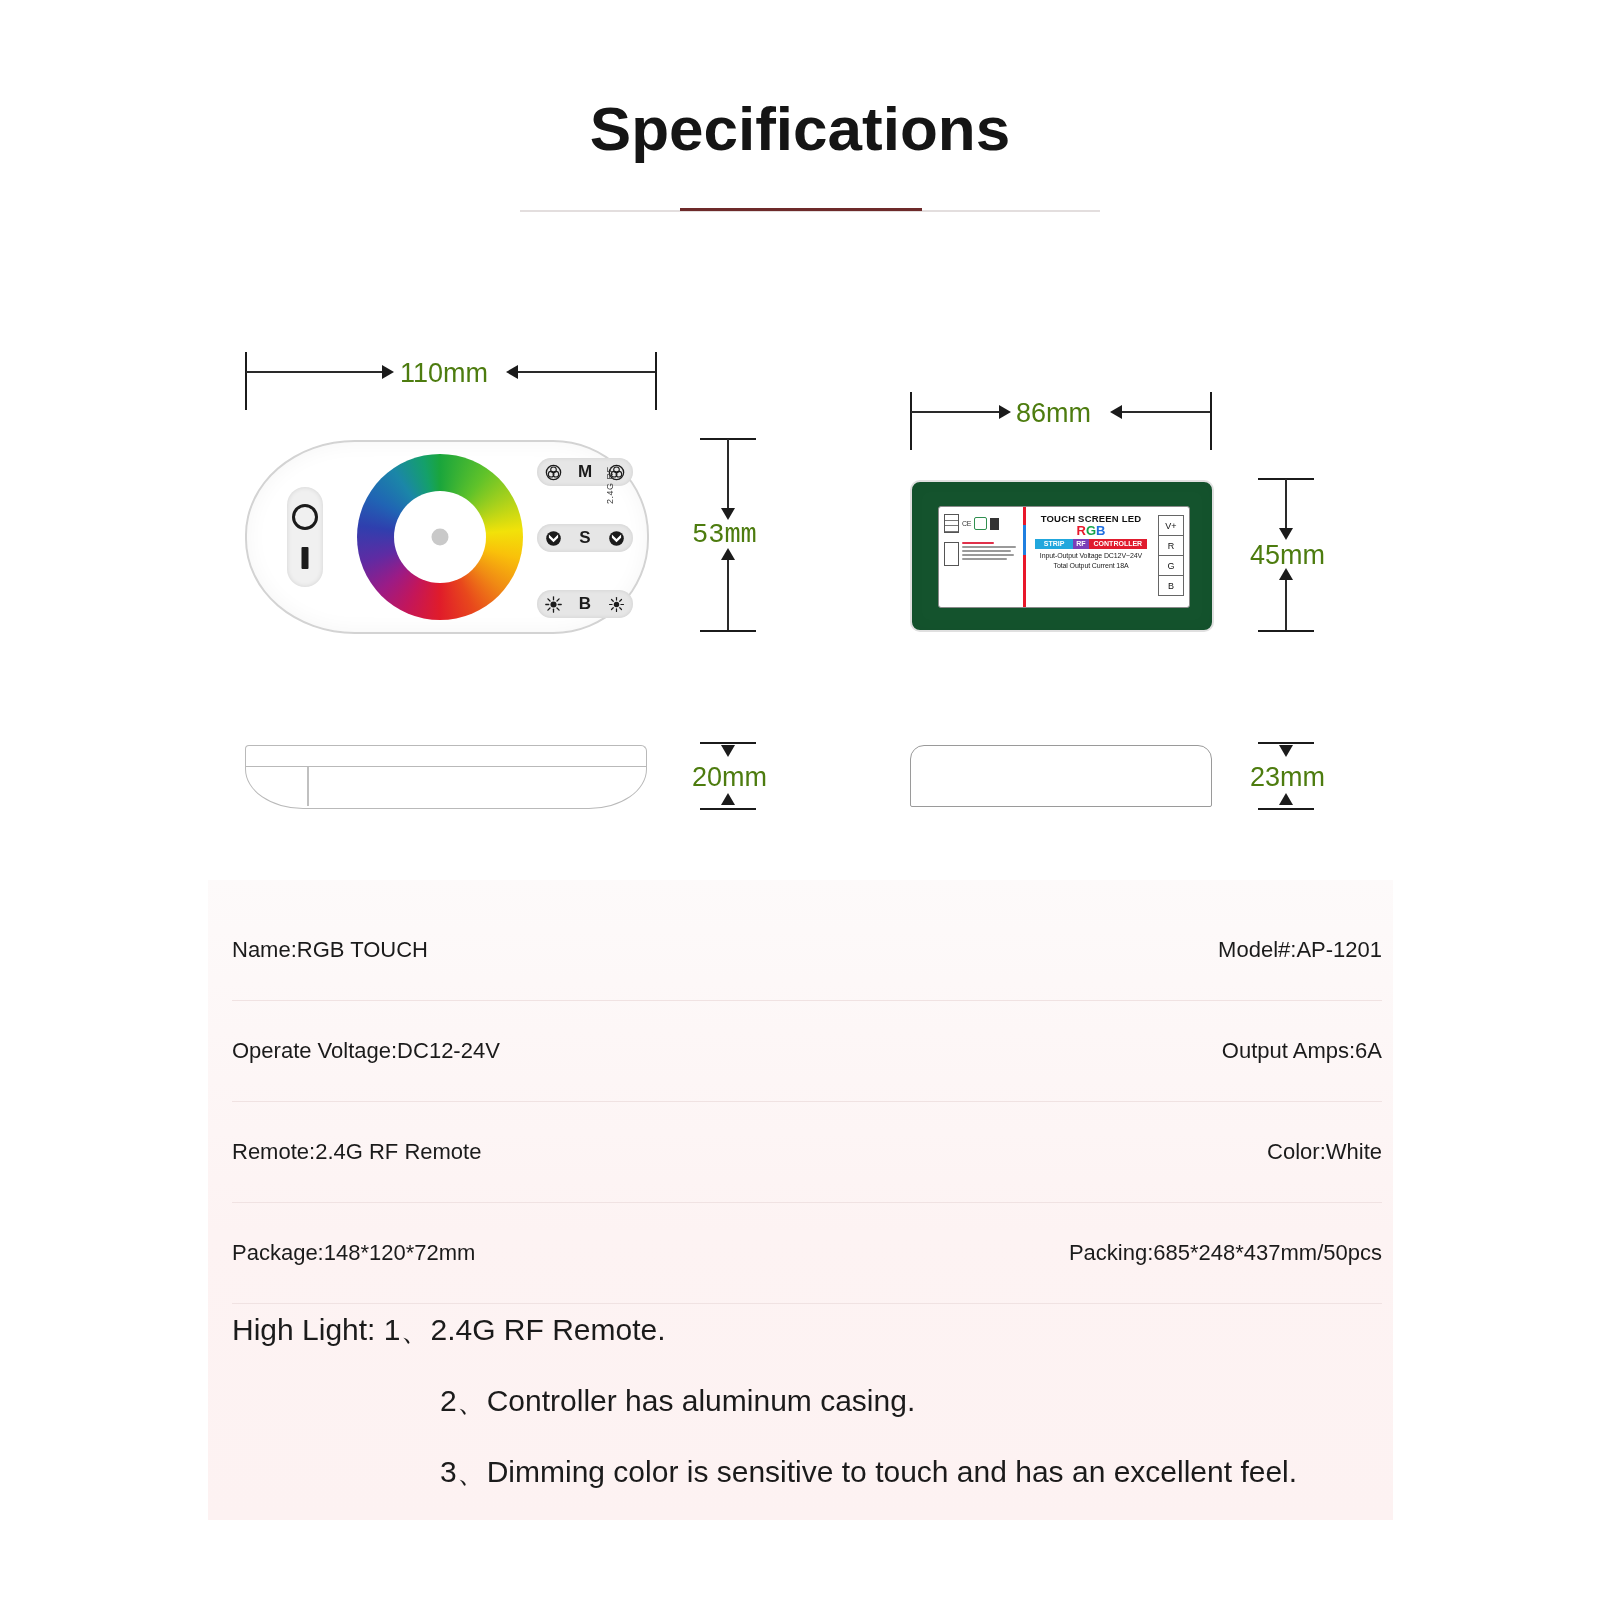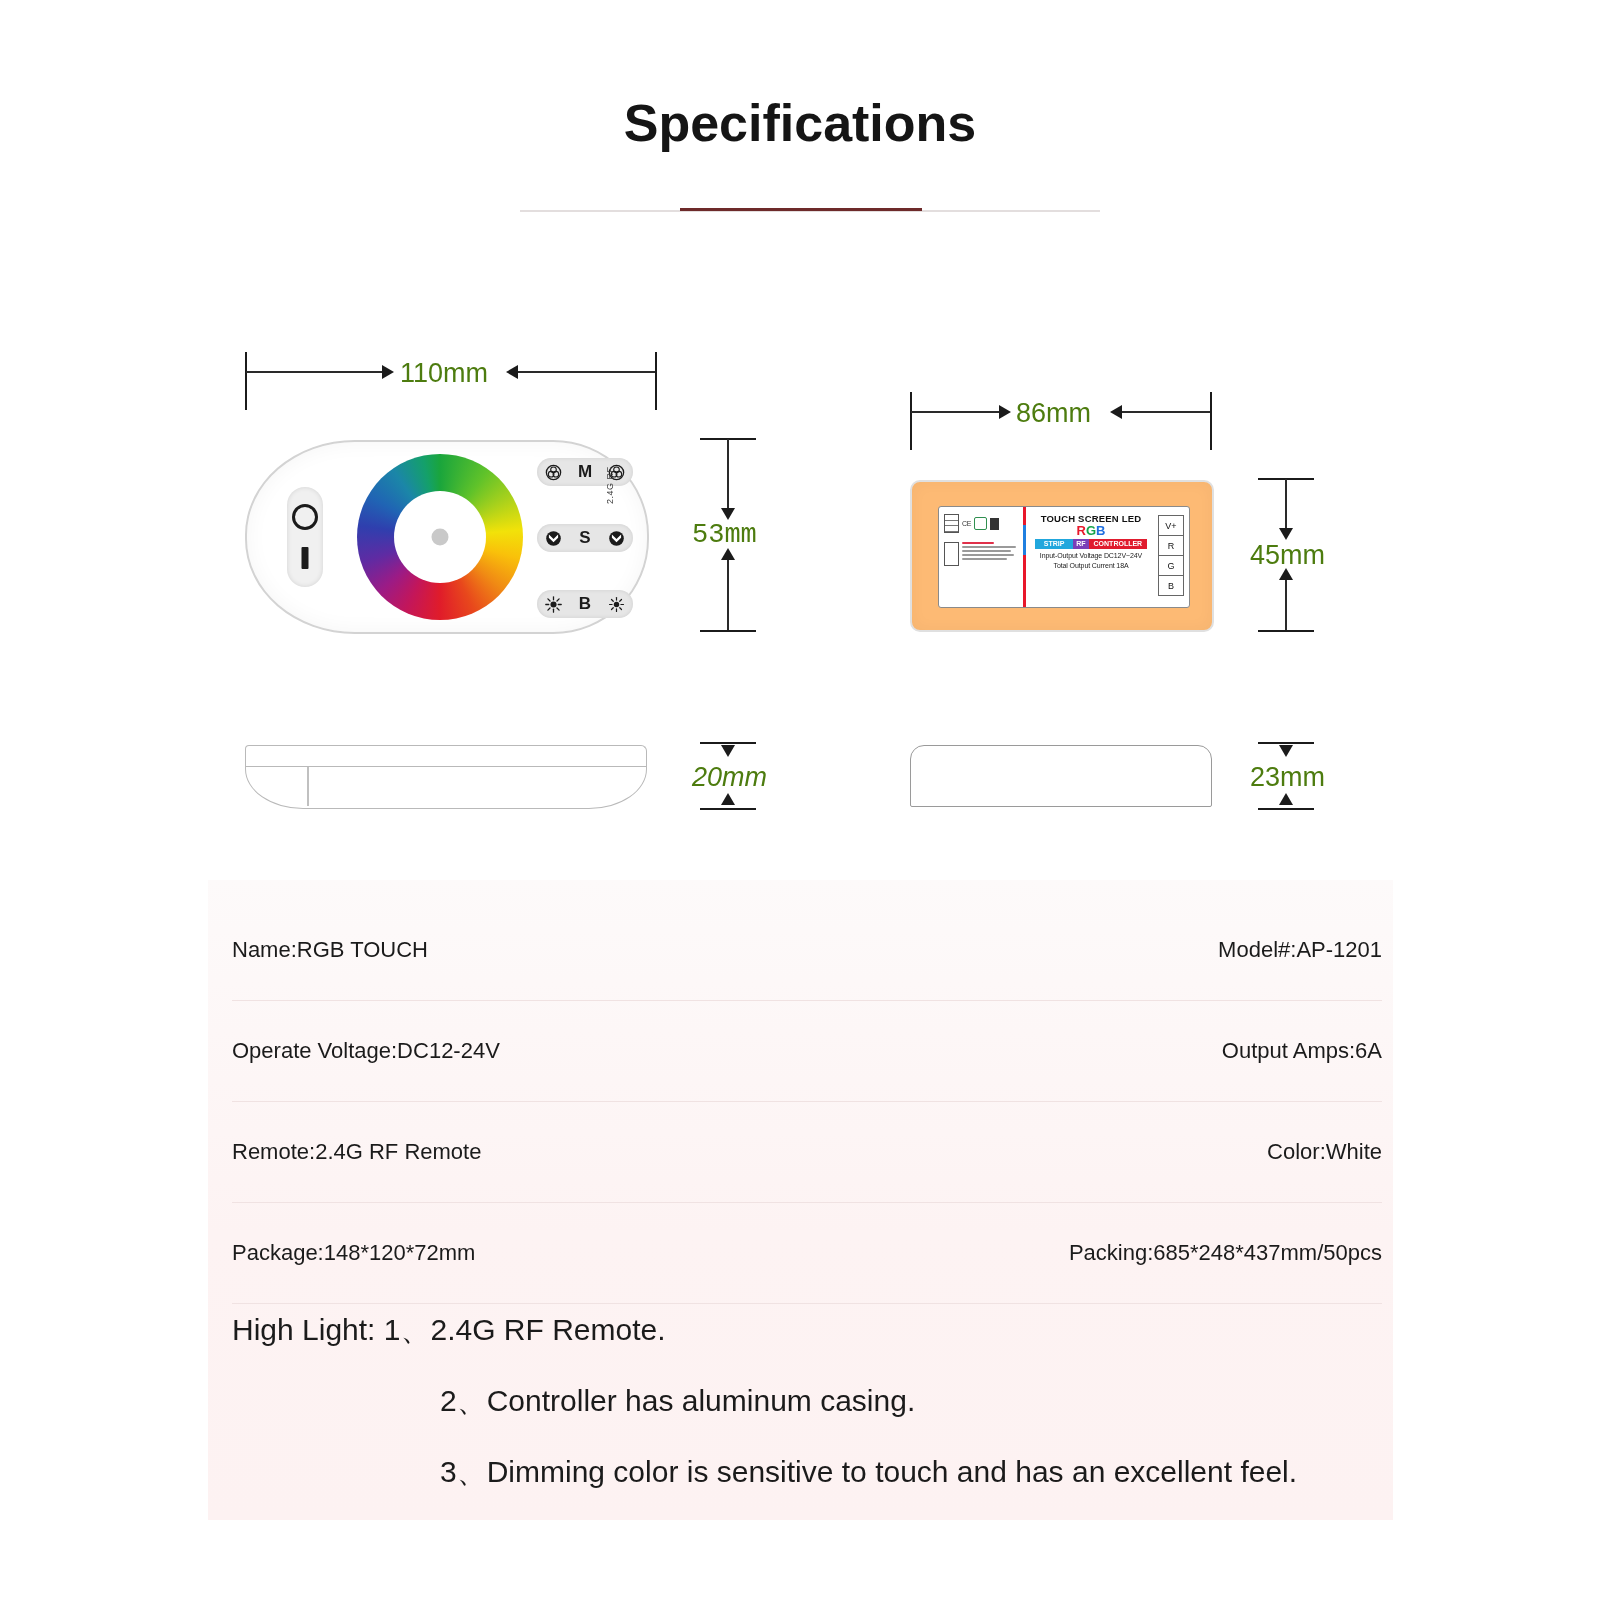--- a/index.html
+++ b/index.html
@@ -7,21 +7,21 @@
     width:1600px;height:1600px;
     background:#ffffff;
     font-family:"Liberation Sans", sans-serif;
     position:relative;
     overflow:hidden;
   }
 
   
   #title-block{position:absolute;left:0;top:96px;width:1600px;text-align:center;}
   #page-title{
-    font-size:52px;font-weight:700;color:#151515;
+    font-size:62px;font-weight:700;color:#151515;
     letter-spacing:0px;line-height:1.05;
     font-family:"Liberation Sans", sans-serif;
   }
   #title-rule{
     position:absolute;left:520px;top:114px;width:580px;height:2px;
     background:#e3dede;
   }
   #title-rule-accent{
     position:absolute;left:680px;top:112px;width:242px;height:3px;
     background:#6d2a2a;
@@ -94,21 +94,21 @@
   #rf-mark{
     position:absolute;left:358px;top:62px;
     transform:rotate(-90deg);transform-origin:left top;
     font-size:9px;color:#3a3a3a;letter-spacing:0.5px;white-space:nowrap;
     font-family:"Liberation Sans",sans-serif;
   }
 
   
   #ctrl-body{
     position:absolute;left:910px;top:150px;width:300px;height:148px;
-    border:2px solid #e0e0e0;border-radius:10px;background:#fdba74;
+    border:2px solid #e0e0e0;border-radius:10px;background:#14532d;
     box-shadow:inset 0 0 16px rgba(0,0,0,0.04);
   }
   #ctrl-label{
     position:absolute;left:26px;top:24px;width:250px;height:100px;
     border:1.5px solid #8a8a8a;border-radius:3px 3px 3px 3px;background:#fff;
     overflow:hidden;
   }
   #ctrl-redline{position:absolute;left:84px;top:0;width:2.5px;height:100%;background:#e8172a;}
   #ctrl-blueline{position:absolute;left:84px;top:18px;width:2.5px;height:30px;background:#1f7fe0;}
   #ctrl-left{position:absolute;left:5px;top:7px;width:74px;}
@@ -345,21 +345,21 @@
 
   <div id="remote-side">
     <div id="rs-top"></div>
     <div id="rs-bot"></div>
     <div id="rs-seam"></div>
   </div>
   <div class="tick-h" style="left:700px;top:412px;width:56px;"></div>
   <div class="tick-h" style="left:700px;top:478px;width:56px;"></div>
   <div class="arrow-d" style="left:721px;top:415px;"></div>
   <div class="arrow-u" style="left:721px;top:463px;"></div>
-  <div class="dim-label" style="left:692px;top:432px;font-style:italic;">20mm</div>
+  <div class="dim-label" style="left:692px;top:432px;">20mm</div>
 
   <div id="ctrl-side"></div>
   <div class="tick-h" style="left:1258px;top:412px;width:56px;"></div>
   <div class="tick-h" style="left:1258px;top:478px;width:56px;"></div>
   <div class="arrow-d" style="left:1279px;top:415px;"></div>
   <div class="arrow-u" style="left:1279px;top:463px;"></div>
   <div class="dim-label" style="left:1250px;top:432px;">23mm</div>
 </div>
 
 <div id="spec-panel"></div>

